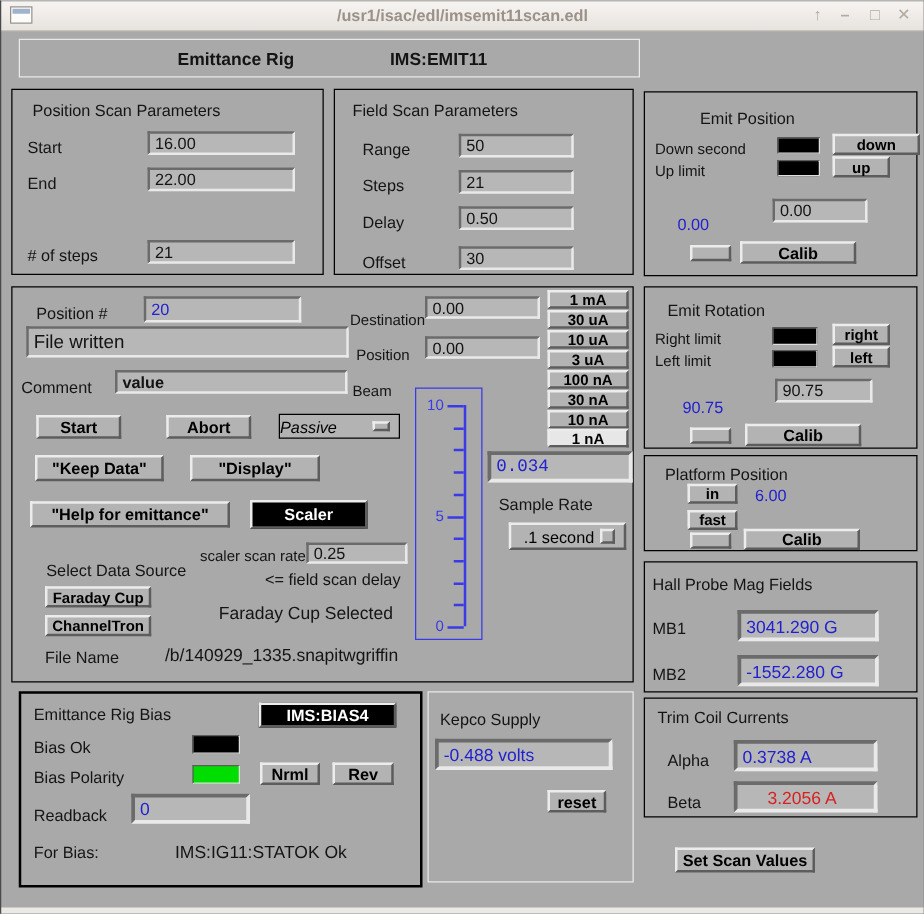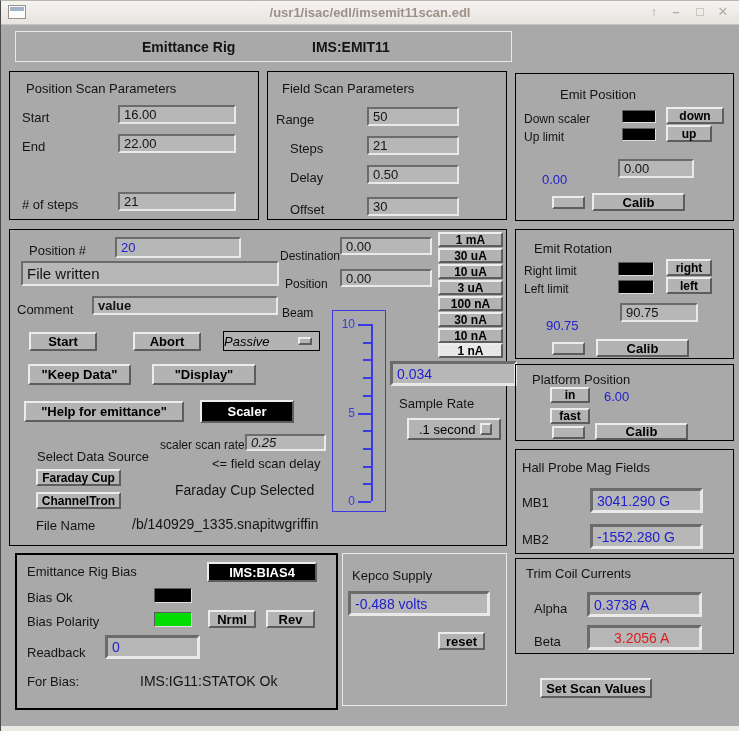--- a/index.html
+++ b/index.html
@@ -82,35 +82,35 @@
     <div class="lbl" style="left:12px; top:38px;">Start</div>
     <div class="fld" style="left:108px; top:33px; width:118px; height:19px;">16.00</div>
     <div class="lbl" style="left:12px; top:67px;">End</div>
     <div class="fld" style="left:108px; top:62px; width:118px; height:19px;">22.00</div>
     <div class="lbl" style="left:12px; top:125px;"># of steps</div>
     <div class="fld" style="left:108px; top:120px; width:118px; height:19px;">21</div>
   </div>
 
   <div class="grp" style="left:266px; top:70px; width:240px; height:149px;">
     <div class="lbl" style="left:14px; top:9px;">Field Scan Parameters</div>
-    <div class="lbl" style="left:8px; top:40px;">Range</div>
+    <div class="lbl" style="left:22px; top:40px;">Range</div>
     <div class="fld" style="left:99px; top:35px; width:92px; height:19px;">50</div>
     <div class="lbl" style="left:22px; top:69px;">Steps</div>
     <div class="fld" style="left:99px; top:64px; width:92px; height:19px;">21</div>
     <div class="lbl" style="left:22px; top:98px;">Delay</div>
     <div class="fld" style="left:99px; top:93px; width:92px; height:19px;">0.50</div>
     <div class="lbl" style="left:22px; top:130px;">Offset</div>
     <div class="fld" style="left:99px; top:125px; width:92px; height:19px;">30</div>
   </div>
 
   <div class="grp" style="left:514px; top:72px; width:219px; height:148px;">
     <div class="lbl" style="left:44px; top:13px;">Emit Position</div>
-    <div class="lbl sm" style="left:8px; top:38px;">Down scaler</div>
+    <div class="lbl sm" style="left:8px; top:38px;">Down second</div>
     <div class="ind" style="left:106px; top:36px; width:34px; height:13px;"></div>
-    <div class="btn btn12" style="left:150px; top:33px; width:58px; height:17px;">down</div>
+    <div class="btn btn12" style="left:150px; top:33px; width:70px; height:17px;">down</div>
     <div class="lbl sm" style="left:8px; top:56px;">Up limit</div>
     <div class="ind" style="left:106px; top:54px; width:34px; height:13px;"></div>
     <div class="btn btn12" style="left:150px; top:51px; width:46px; height:17px;">up</div>
     <div class="lbl blue" style="left:26px; top:98px;">0.00</div>
     <div class="fld" style="left:102px; top:85px; width:76px; height:19px;">0.00</div>
     <div class="btn" style="left:36px; top:122px; width:33px; height:13px;"></div>
     <div class="btn" style="left:76px; top:119px; width:93px; height:18px;">Calib</div>
   </div>
 
   <div class="grp" style="left:8px; top:228px; width:498px; height:317px;">
@@ -131,21 +131,21 @@
       <span>Passive</span>
       <span class="dd-ind"></span>
     </div>
 
     <div class="btn" style="left:18px; top:134px; width:103px; height:21px;">"Keep Data"</div>
     <div class="btn" style="left:142px; top:134px; width:104px; height:21px;">"Display"</div>
     <div class="btn" style="left:14px; top:171px; width:160px; height:21px;">"Help for emittance"</div>
     <div class="btn blackbtn" style="left:190px; top:170px; width:94px; height:23px;">Scaler</div>
 
     <div class="lbl sm" style="left:150px; top:208px;">scaler scan rate</div>
-    <div class="fld" style="left:235px; top:204px; width:81px; height:17px;font-style:italic;">0.25</div>
+    <div class="fld" style="left:235px; top:204px; width:81px; height:17px;">0.25</div>
     <div class="lbl" style="left:202px; top:226px;">&lt;= field scan delay</div>
     <div class="lbl" style="left:27px; top:219px;">Select Data Source</div>
     <div class="btn btn12" style="left:26px; top:239px; width:85px; height:17px;">Faraday Cup</div>
     <div class="btn btn12" style="left:26px; top:262px; width:85px; height:17px;">ChannelTron</div>
     <div class="lbl big" style="left:165px; top:252px;">Faraday Cup Selected</div>
     <div class="lbl" style="left:26px; top:288px;">File Name</div>
     <div class="lbl big" style="left:122px; top:286px;">/b/140929_1335.snapitwgriffin</div>
 
     <div class="rbtn" style="top:2px;">1 mA</div>
     <div class="rbtn" style="top:18px;">30 uA</div>
@@ -167,21 +167,21 @@
       <div class="mtick" style="top:119px;"></div>
       <div class="mtick" style="top:137px;"></div>
       <div class="mtick" style="top:155px;"></div>
       <div class="mtick" style="top:172px;"></div>
       <div class="mtick major" style="top:190px;"></div>
       <div class="mlbl" style="top:6px;">10</div>
       <div class="mlbl" style="top:95px;">5</div>
       <div class="mlbl" style="top:183px;">0</div>
     </div>
 
-    <div class="fld fld3 blue" style="left:380px; top:131px; width:127px; height:25px;">0.034</div>
+    <div class="fld fld3 blue" style="left:380px; top:131px; width:116px; height:25px;font-family:Liberation Mono, monospace;">0.034</div>
     <div class="lbl" style="left:389px; top:166px;">Sample Rate</div>
     <div class="btn" style="left:397px; top:188px; width:94px; height:22px; font-weight:normal; justify-content:flex-start; padding-left:10px;">
       <span>.1 second</span>
       <span class="sq-ind"></span>
     </div>
   </div>
 
   <div class="grp" style="left:514px; top:228px; width:219px; height:130px;">
     <div class="lbl" style="left:18px; top:11px;">Emit Rotation</div>
     <div class="lbl sm" style="left:8px; top:34px;">Right limit</div>

